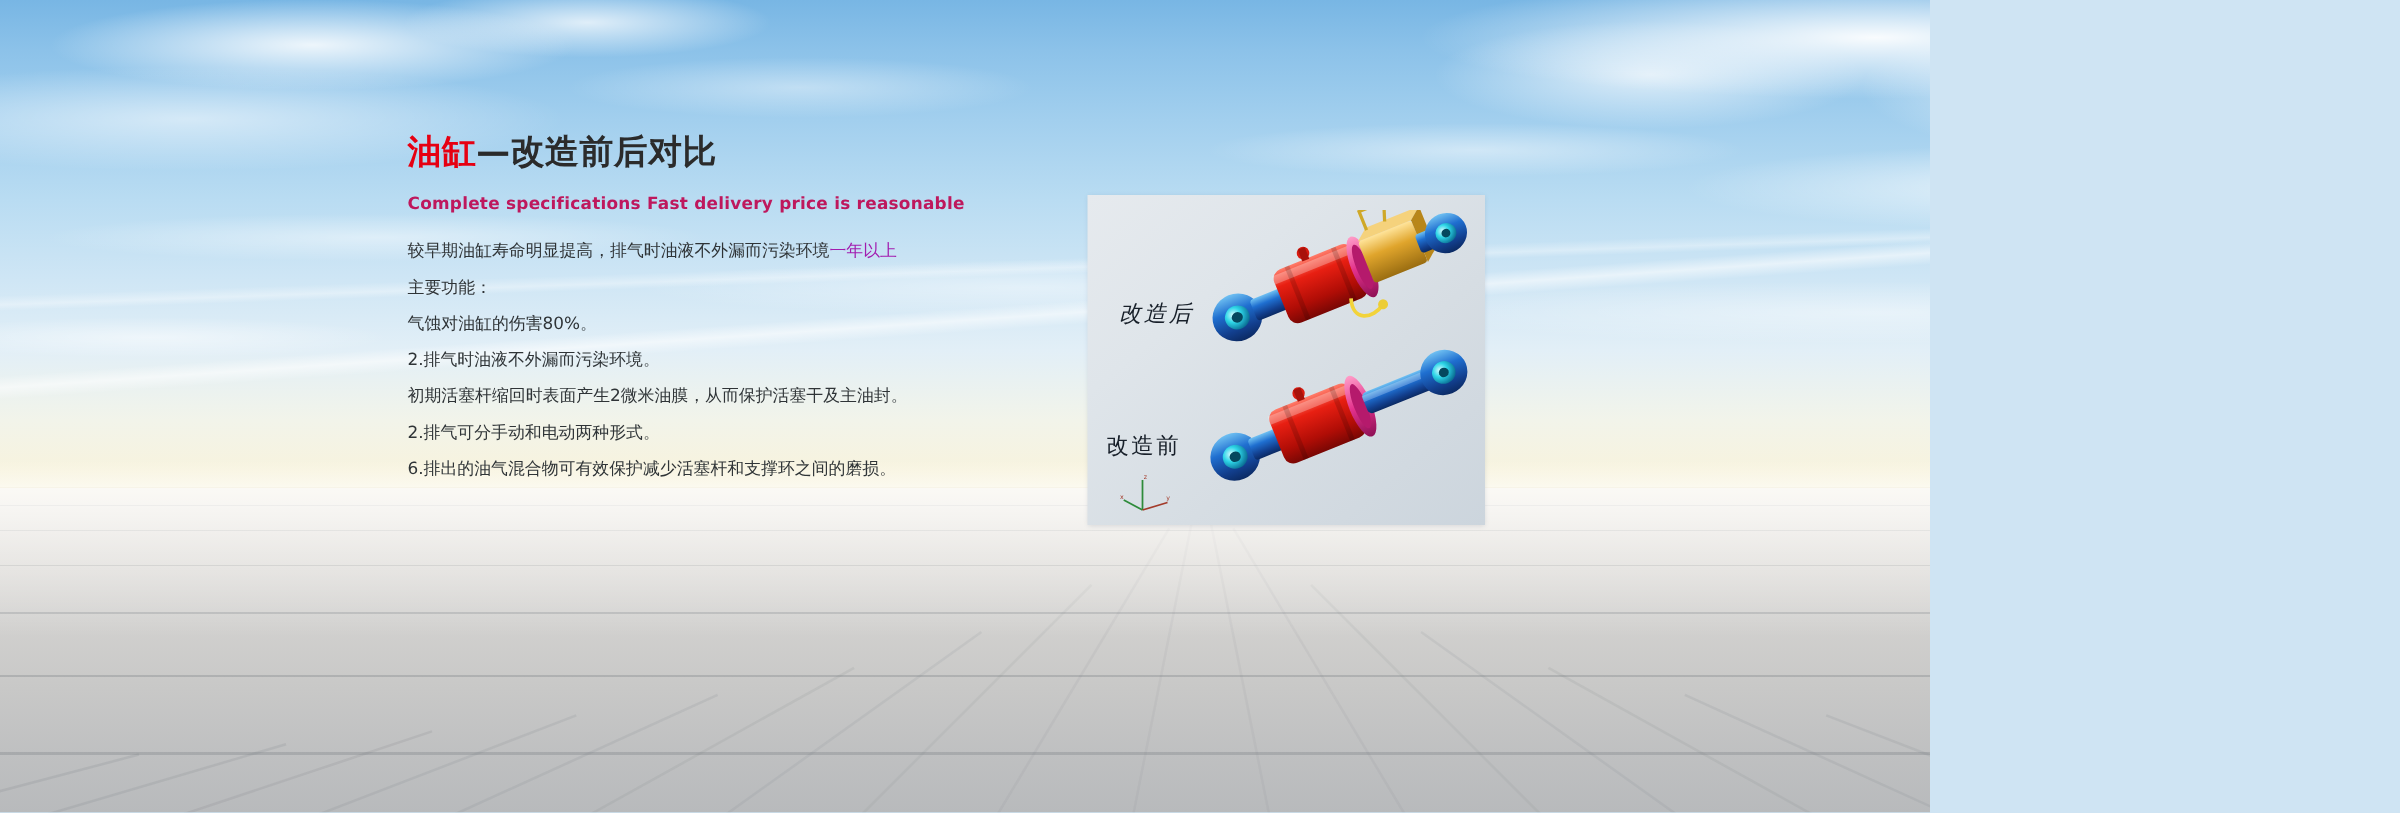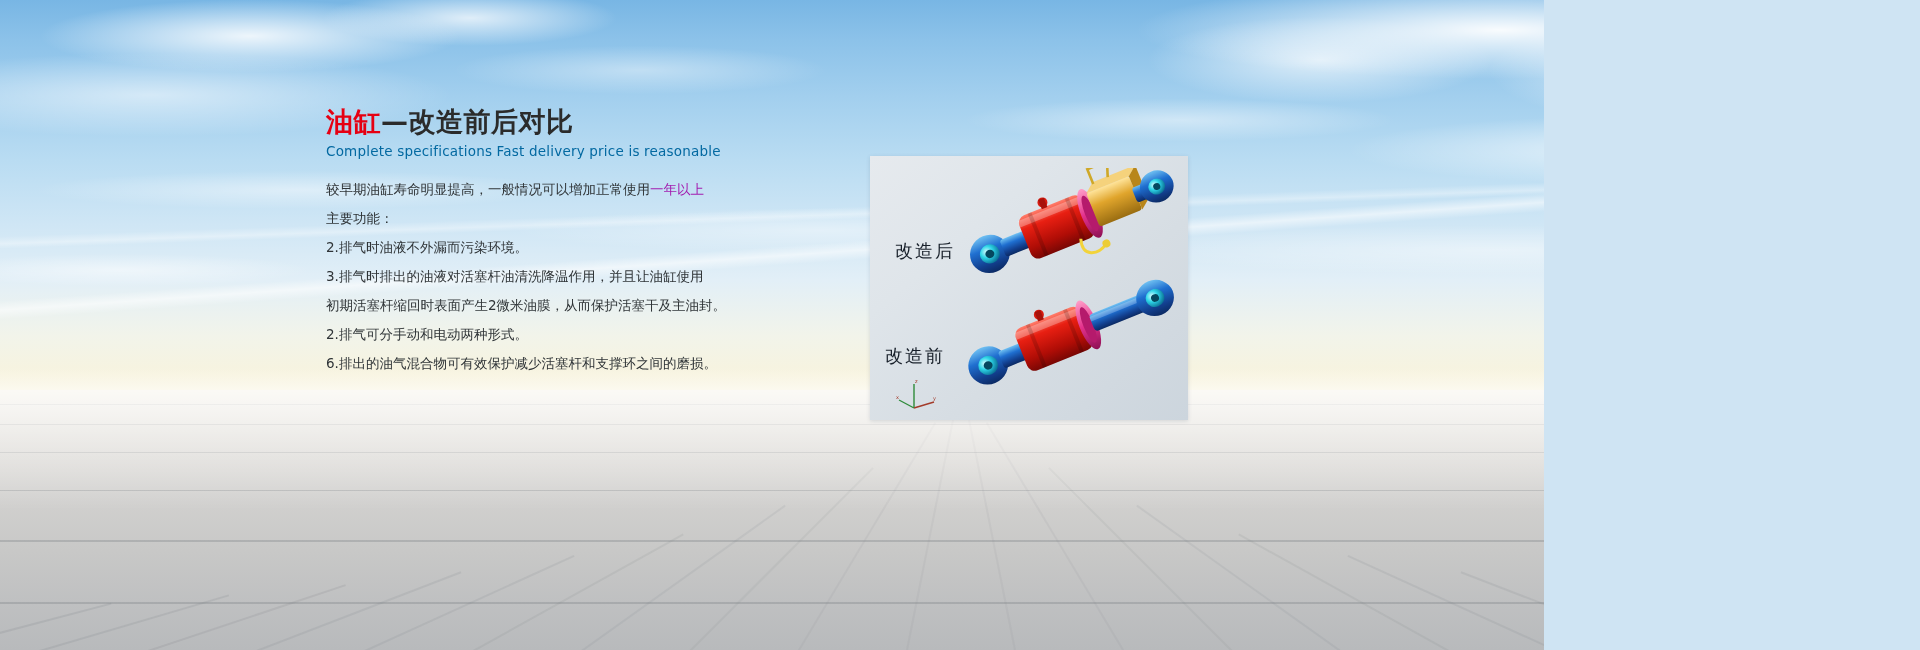--- a/index.html
+++ b/index.html
@@ -94,23 +94,24 @@
 
   
   .copy{position:absolute;left:326px;top:106px;width:470px;}
   .headline{
     font-family:"DejaVu Sans","Liberation Sans",sans-serif;
     font-size:27px;font-weight:bold;letter-spacing:.5px;
     color:#2b2b2b;line-height:1.15;margin:0;white-space:nowrap;
   }
   .headline .hl-red{color:#e60012;}
   .sub-en{
-    margin:6px 0 0 0;font-size:13.5px;color:#0369a1;
+    margin:18px 0 0 0;font-size:13.5px;color:#be185d;
     letter-spacing:.2px;font-family:"DejaVu Sans","Liberation Sans",sans-serif;
     white-space:nowrap;
+    font-weight:bold;
   }
   .body{margin-top:20px;}
   .body p{
     margin:0 0 8px 0;
     font-size:13.5px;line-height:1.55;color:#2f3437;
     font-family:"DejaVu Sans","Liberation Sans",sans-serif;
     white-space:nowrap;
   }
   .body p .em-red{color:#a21caf;}
 
@@ -118,21 +119,21 @@
   .panel{
     position:absolute;left:870px;top:156px;width:318px;height:264px;
     background:linear-gradient(140deg,#e6eaee 0%,#dfe5ea 30%,#d6dde3 62%,#ccd5dd 100%);
     box-shadow:0 1px 4px rgba(60,80,100,.18);
     overflow:hidden;
   }
   .panel-label{
     position:absolute;font-family:"DejaVu Serif","Liberation Serif",serif;
     font-size:18px;color:#18202a;letter-spacing:2px;
   }
-  .label-after{left:25px;top:83px;}
+  .label-after{left:25px;top:83px;font-style:italic;}
   .label-before{left:15px;top:188px;}
   .axis{position:absolute;left:26px;top:222px;width:42px;height:34px;}
 
   
   .cyl{position:absolute;}
   .cyl svg{display:block;}
 </style>
 </head>
 <body>
 
@@ -172,24 +173,24 @@
 
   <div class="copy">
 
     <h1 class="headline">
       <span class="hl-red">油缸</span><span>—改造前后对比</span>
     </h1>
 
     <p class="sub-en">Complete specifications Fast delivery price is reasonable</p>
 
     <div class="body">
-      <p><span>较早期油缸寿命明显提高，一般情况可以增加正常使用</span><span class="em-red">一年以上</span></p>
+      <p><span>较早期油缸寿命明显提高，排气时油液不外漏而污染环境</span><span class="em-red">一年以上</span></p>
       <p>主要功能：</p>
+      <p>气蚀对油缸的伤害80%。</p>
       <p>2.排气时油液不外漏而污染环境。</p>
-      <p>3.排气时排出的油液对活塞杆油清洗降温作用，并且让油缸使用</p>
       <p>初期活塞杆缩回时表面产生2微米油膜，从而保护活塞干及主油封。</p>
       <p>2.排气可分手动和电动两种形式。</p>
       <p>6.排出的油气混合物可有效保护减少活塞杆和支撑环之间的磨损。</p>
     </div>
   </div>
 
   <div class="panel">
 
     <span class="panel-label label-after">改造后</span>
     <span class="panel-label label-before">改造前</span>

